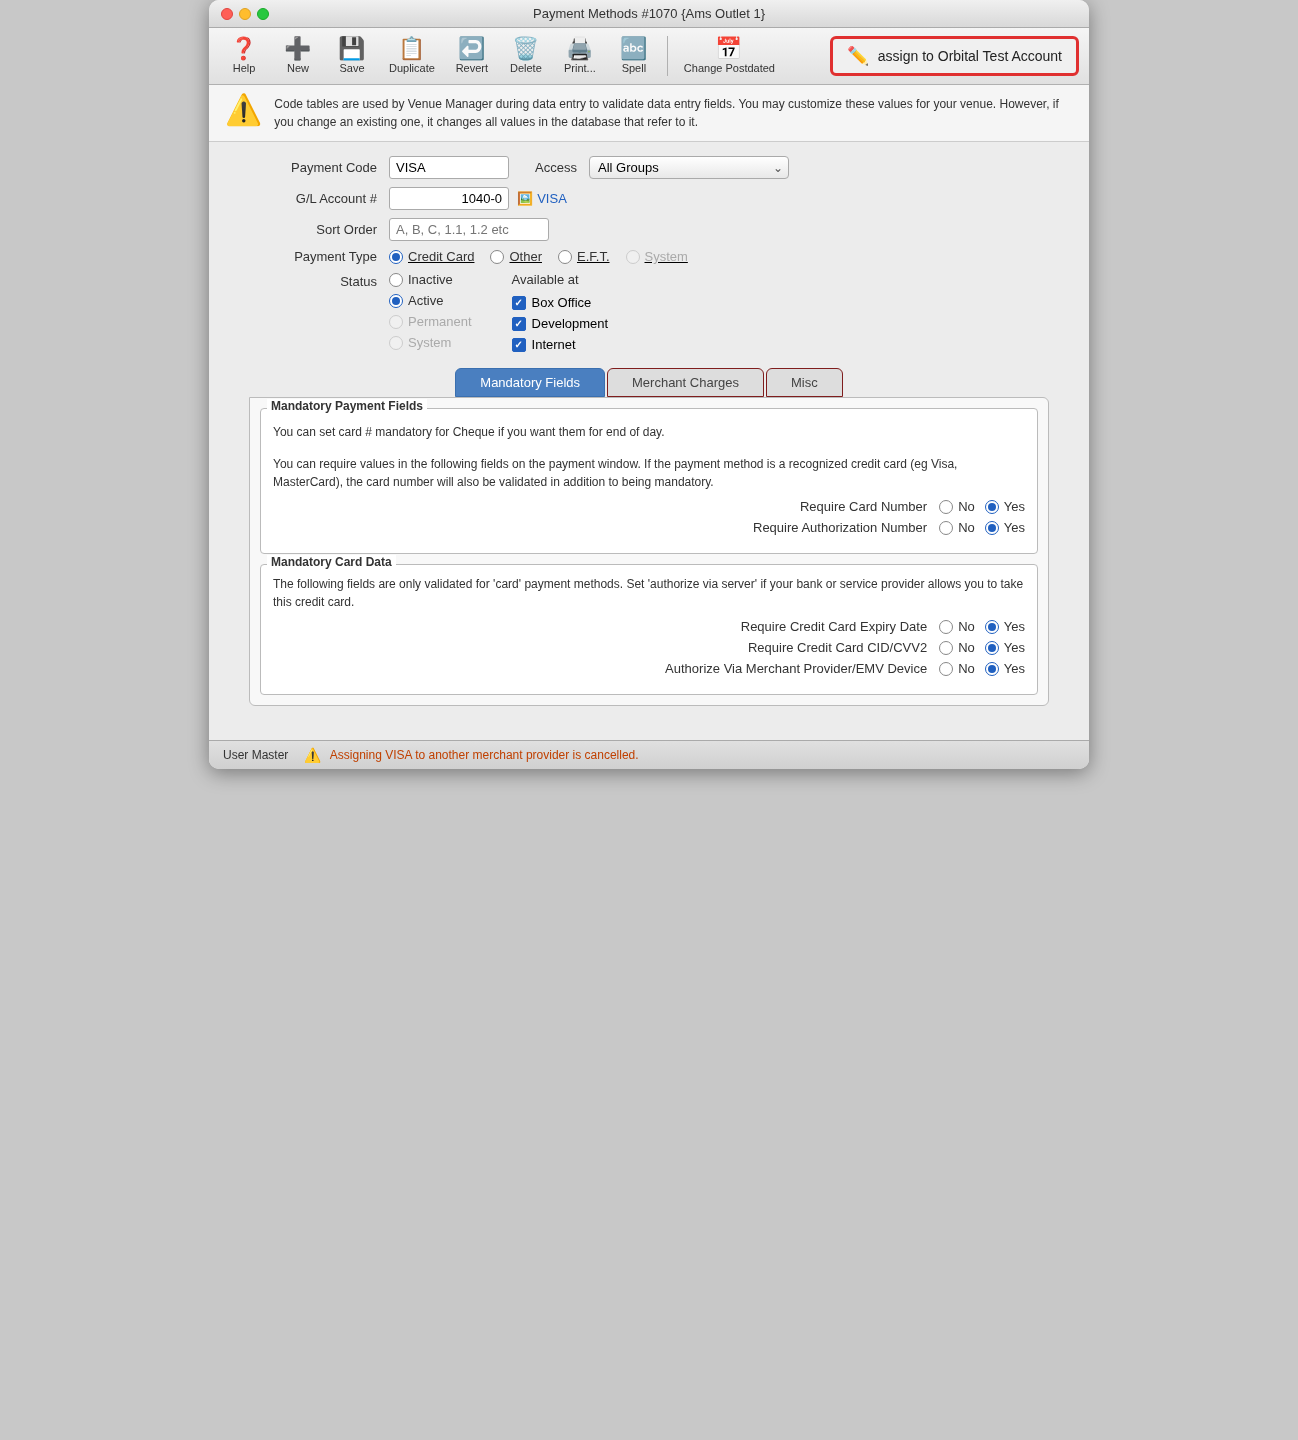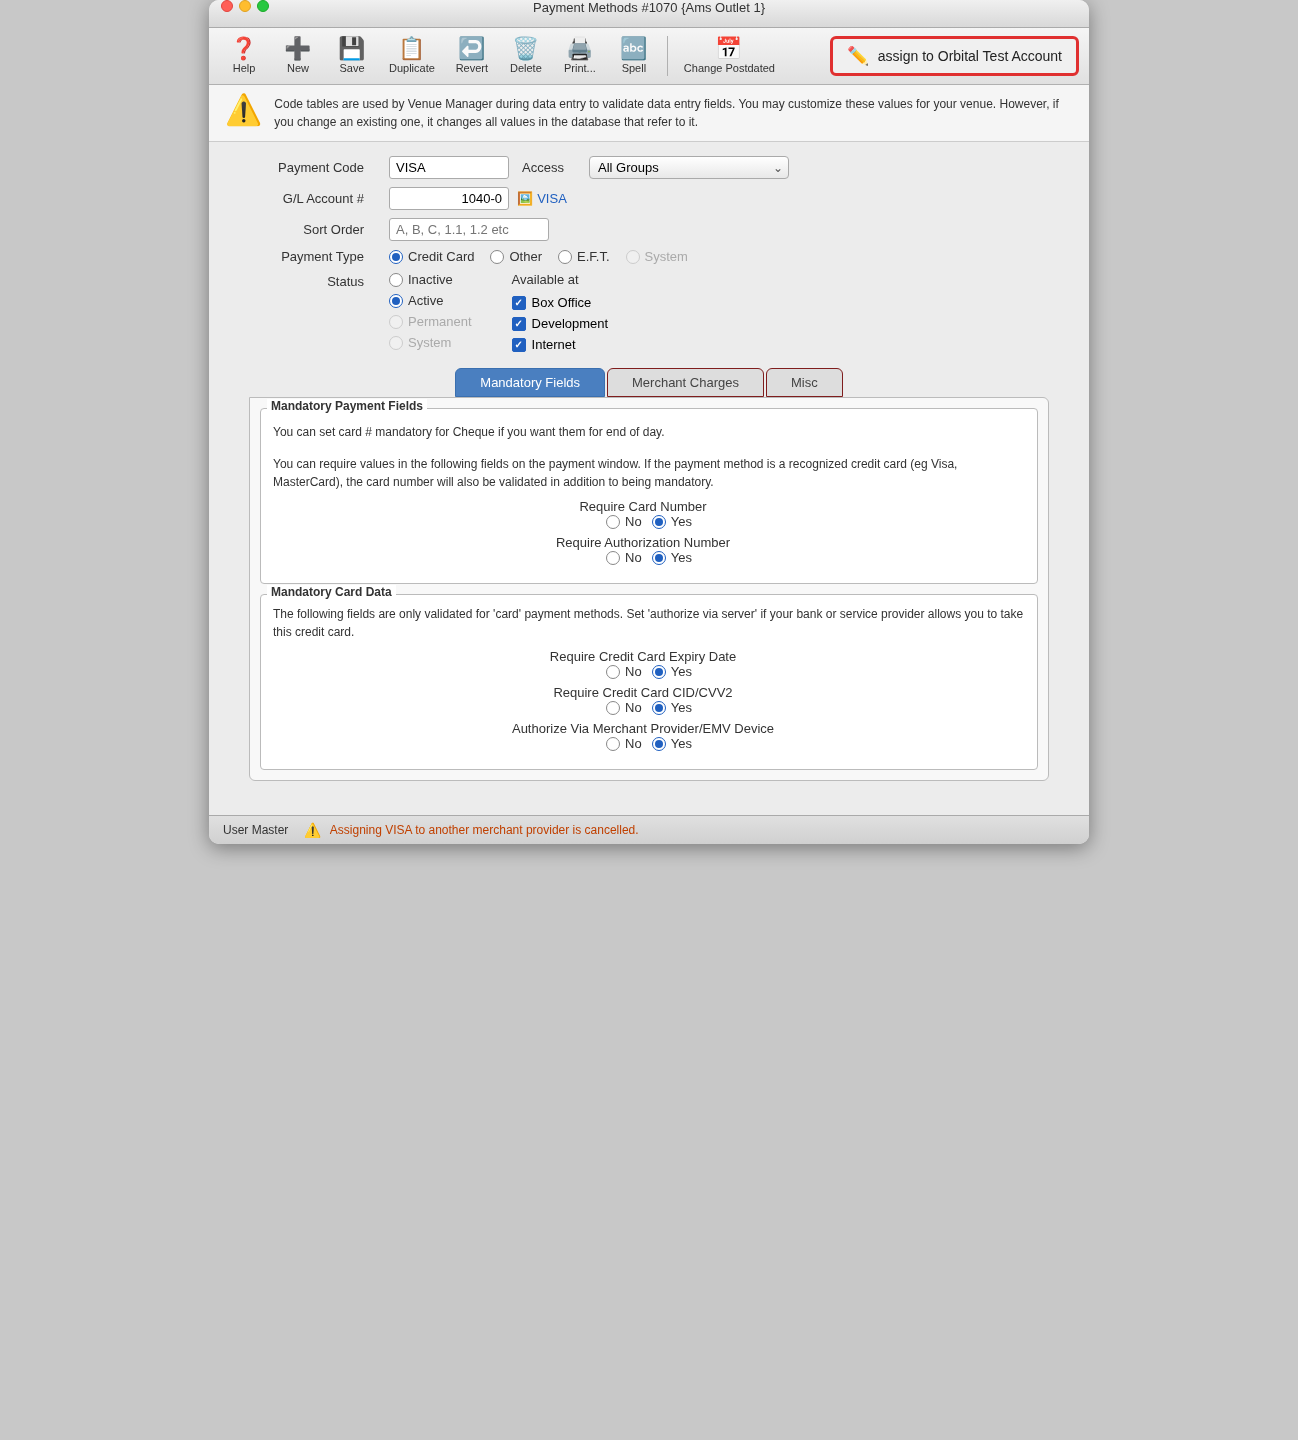--- a/index.html
+++ b/index.html
@@ -16,20 +16,21 @@
       background: #ececec;
       border-radius: 10px;
       box-shadow: 0 4px 20px rgba(0,0,0,0.4);
       overflow: hidden;
     }
     
     .titlebar {
       background: linear-gradient(to bottom, #f0f0f0, #d8d8d8);
       height: 28px;
       display: flex;
+      align-items: center;
       padding: 0 12px;
       border-bottom: 1px solid #aaa;
       position: relative;
     }
     .traffic-lights { display: flex; gap: 6px; }
     .tl { width: 12px; height: 12px; border-radius: 50%; }
     .tl-red { background: #ff5f57; border: 1px solid #e0443e; }
     .tl-yellow { background: #ffbd2e; border: 1px solid #dea123; }
     .tl-green { background: #28c840; border: 1px solid #1aab29; }
     .titlebar-title {
@@ -114,21 +115,21 @@
     }
     .form-row {
       display: flex;
       align-items: center;
       margin-bottom: 8px;
     }
     .form-label {
       text-align: right;
       font-size: 13px;
       color: #333;
-      padding-right: 25px;
+      padding-right: 12px;
       flex-shrink: 0;
     }
     .form-input {
       border: 1px solid #aaa;
       border-radius: 3px;
       padding: 3px 6px;
       font-size: 13px;
       background: white;
       outline: none;
     }
@@ -162,20 +163,21 @@
       font-size: 13px;
       display: flex;
       align-items: center;
       gap: 4px;
     }
     
     .radio-group {
       display: flex;
       align-items: center;
       gap: 16px;
+      text-decoration: underline;
     }
     .radio-item {
       display: flex;
       align-items: center;
       gap: 5px;
       cursor: pointer;
     }
     .radio-circle {
       width: 14px;
       height: 14px;
@@ -298,21 +300,20 @@
       font-size: 12px;
       color: #333;
       line-height: 1.5;
       margin-bottom: 8px;
       margin-top: 8px;
     }
     .require-row {
       display: flex;
       align-items: center;
       margin-bottom: 6px;
-      flex-direction: column;
     }
     .require-label {
       text-align: right;
       font-size: 13px;
       color: #333;
       flex: 1;
       padding-right: 12px;
     }
     .yn-group {
       display: flex;

